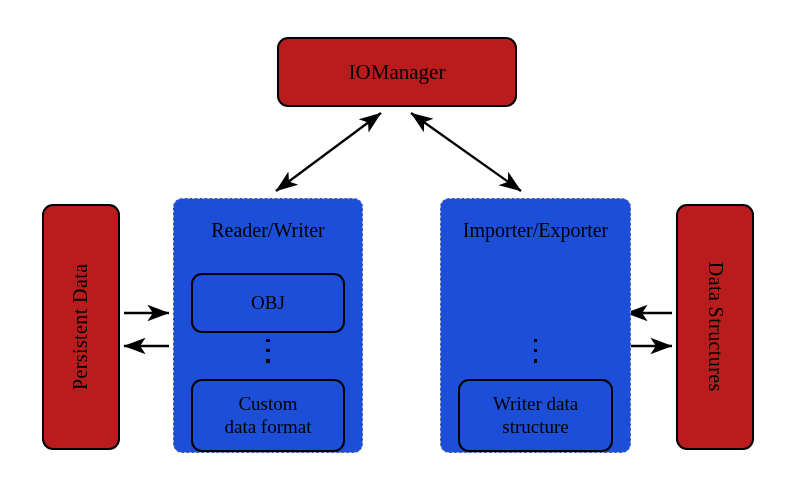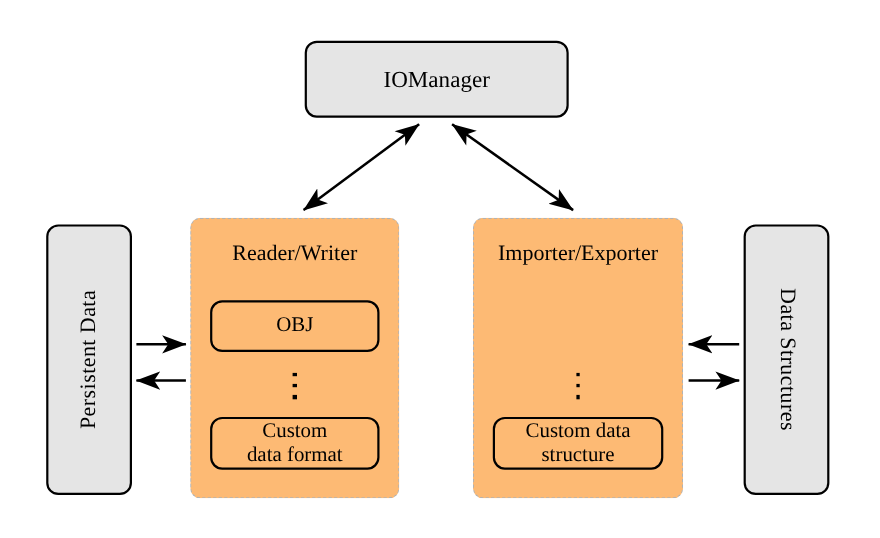--- a/index.html
+++ b/index.html
@@ -15,21 +15,21 @@
     font-family: "Liberation Serif", "DejaVu Serif", serif;
     overflow: hidden;
   }
 
   
   .node {
     position: absolute;
     box-sizing: border-box;
     border: 2.6px solid #000000;
     border-radius: 11px;
-    background: #e5e5e5;
+    background: #b91c1c;
     display: flex;
     align-items: center;
     justify-content: center;
     text-align: center;
     color: #000000;
     line-height: 1.18;
   }
 
   
   #io-manager {
@@ -56,26 +56,26 @@
   }
   .vlabel-up   { transform: rotate(-90deg); }
   .vlabel-down { transform: rotate(90deg); }
 
   
   .group-panel {
     position: absolute;
     box-sizing: border-box;
     top: 198px;
     height: 255px;
-    background: #fdba74;
+    background: #1d4ed8;
     border: 1.6px dashed #b3b3b3;
     border-radius: 9px;
   }
   #panel-reader-writer     { left: 173px; width: 190px; }
-  #panel-importer-exporter { left: 430px; width: 191px; padding-left: 28px; }
+  #panel-importer-exporter { left: 440px; width: 191px; padding-left: 28px; }
 
   .group-title {
     position: absolute;
     left: 0;
     right: 0;
     top: 20px;
     text-align: center;
     font-size: 20px;
     color: #000000;
     white-space: nowrap;
@@ -91,22 +91,22 @@
     border-radius: 11px;
     background: transparent;
     display: flex;
     align-items: center;
     justify-content: center;
     text-align: center;
     font-size: 19px;
     line-height: 1.16;
     color: #000000;
   }
-  .plugin-top    { top: 74px;  height: 47px; }
-  .plugin-bottom { top: 180px; height: 48px; }
+  .plugin-top    { top: 74px;  height: 60px; }
+  .plugin-bottom { top: 180px; height: 73px; }
 
   
   .vdots {
     position: absolute;
     left: 0;
     right: 0;
     top: 140px;
     display: flex;
     flex-direction: column;
     align-items: center;
@@ -201,19 +201,19 @@
 
 
     <div class="vdots">
       <i></i>
         <i></i>
         <i></i>
     </div>
 
     <div class="plugin-box plugin-bottom">
       <span>
-        <span>Custom data</span><br>
+        <span>Writer data</span><br>
         <span>structure</span>
       </span>
     </div>
   </div>
 
 </div>
 
 </body></html>

